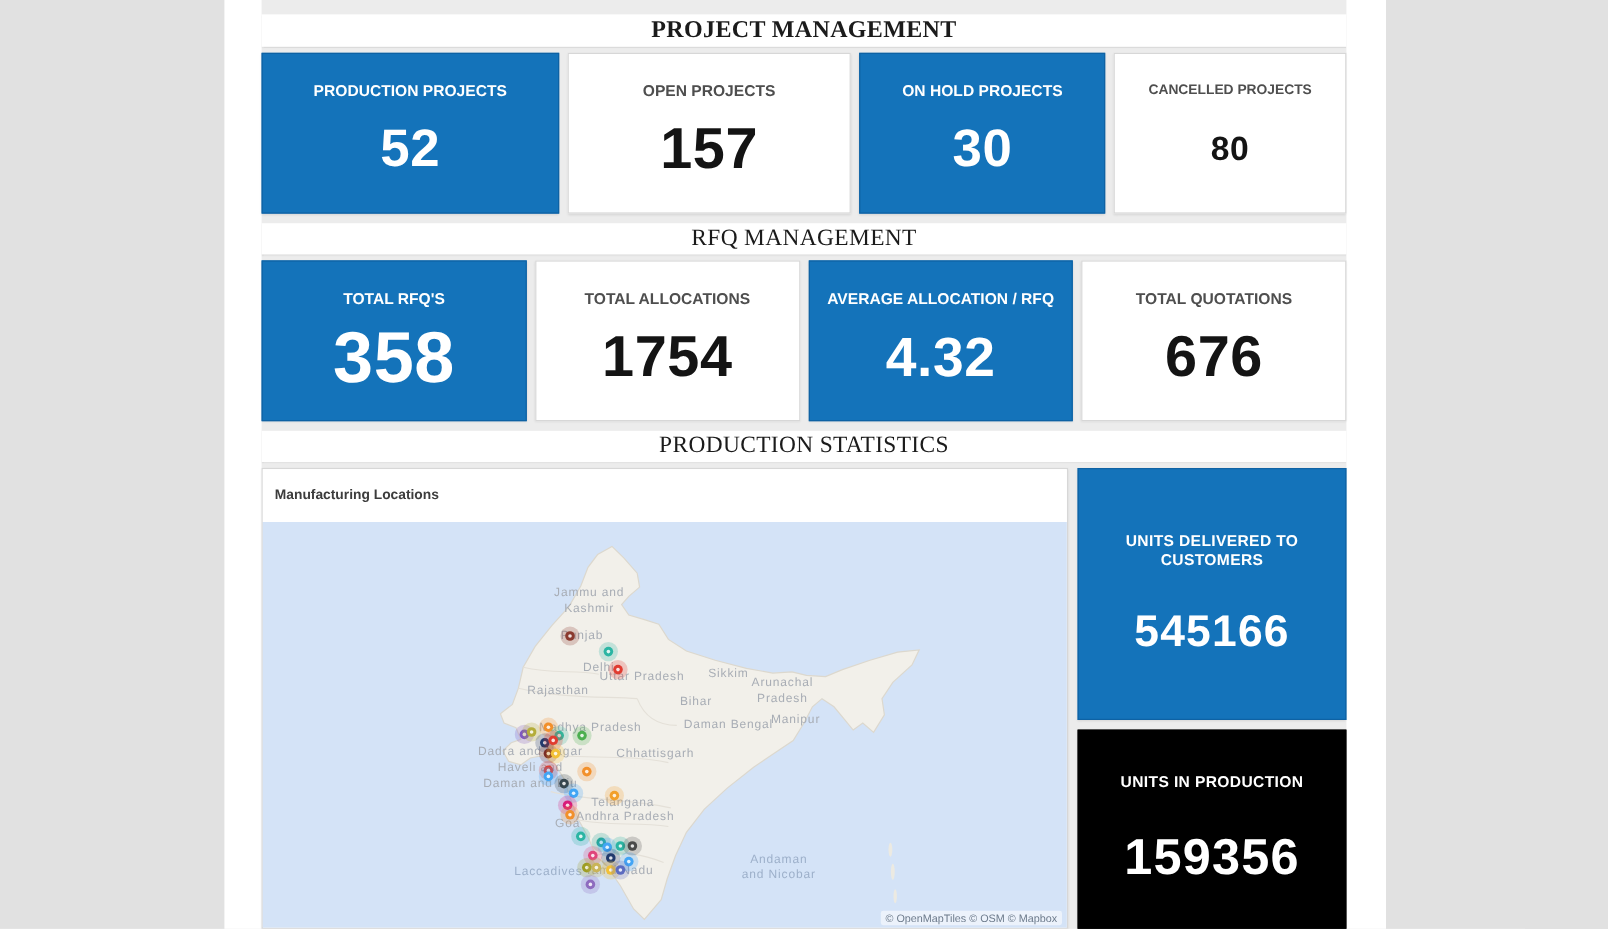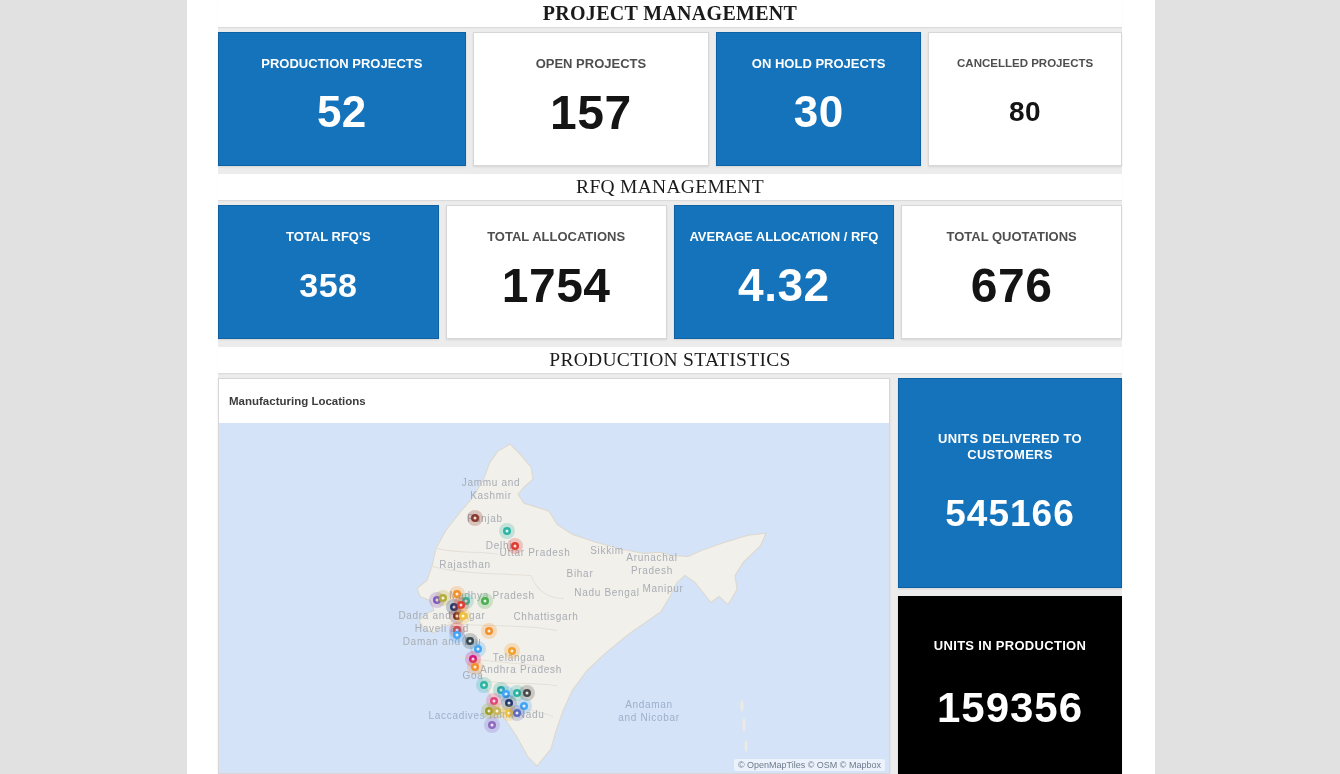--- a/index.html
+++ b/index.html
@@ -9,21 +9,21 @@
     font-family:"Liberation Sans",sans-serif;
     position:relative;
   }
   .sheet{
     position:absolute;left:187px;top:0;width:968px;height:774px;
     background:#ffffff;
   }
   .canvas{
     position:absolute;left:31px;right:33px;top:0;bottom:0;
     background:#ececec;
-    padding-top:0;
+    padding-top:12px;
     display:flex;flex-direction:column;
     box-sizing:border-box;
   }
   .titlebar{
     background:#ffffff;
     height:27px;flex:0 0 27px;
     display:flex;align-items:center;justify-content:center;
     font-family:"Liberation Serif",serif;
     font-size:20px;font-weight:bold;color:#1b1b1b;
     letter-spacing:0.3px;
@@ -142,21 +142,21 @@
           <div class="label" style="font-size: 11.5px;">CANCELLED PROJECTS</div>
           <div class="value" style="font-size: 28px;">80</div>
         </div>
       </div>
 
     <div class="titlebar light">RFQ MANAGEMENT</div>
 
     <div class="cards-row equal" id="row-rfq">
         <div class="card blue" style="flex: 1 1 0px;">
           <div class="label">TOTAL RFQ'S</div>
-          <div class="value" style="font-size: 34px;">358</div>
+          <div class="value" style="font-size: 60px;">358</div>
         </div>
         <div class="card " style="flex: 1 1 0px;">
           <div class="label">TOTAL ALLOCATIONS</div>
           <div class="value" style="font-size: 48px;">1754</div>
         </div>
         <div class="card blue" style="flex: 1 1 0px;">
           <div class="label">AVERAGE ALLOCATION / RFQ</div>
           <div class="value" style="font-size: 46px;">4.32</div>
         </div>
         <div class="card " style="flex: 1 1 0px;">
@@ -202,21 +202,21 @@
 Kashmir</div>
             <div class="map-label" style="left: 266px; top: 95px;">Punjab</div>
             <div class="map-label" style="left: 280px; top: 122px;">Delhi</div>
             <div class="map-label" style="left: 316px; top: 129px;">Uttar Pradesh</div>
             <div class="map-label" style="left: 246px; top: 141px;">Rajasthan</div>
             <div class="map-label" style="left: 388px; top: 127px;">Sikkim</div>
             <div class="map-label" style="left: 433px; top: 141px;">Arunachal
 Pradesh</div>
             <div class="map-label" style="left: 361px; top: 150px;">Bihar</div>
             <div class="map-label" style="left: 444px; top: 165px;">Manipur</div>
-            <div class="map-label" style="left: 388px; top: 169px;">Nadu Bengal</div>
+            <div class="map-label" style="left: 388px; top: 169px;">Daman Bengal</div>
             <div class="map-label" style="left: 273px; top: 172px;">Madhya Pradesh</div>
             <div class="map-label" style="left: 327px; top: 193px;">Chhattisgarh</div>
             <div class="map-label" style="left: 223px; top: 205px;">Dadra and Nagar
 Haveli and
 Daman and Diu</div>
             <div class="map-label" style="left: 300px; top: 234px;">Telangana</div>
             <div class="map-label" style="left: 302px; top: 246px;">Andhra Pradesh</div>
             <div class="map-label" style="left: 254px; top: 252px;">Goa</div>
             <div class="map-label sea" style="left: 238px; top: 292px;">Laccadives</div>
             <div class="map-label" style="left: 297px; top: 291px;">Tamil Nadu</div>

